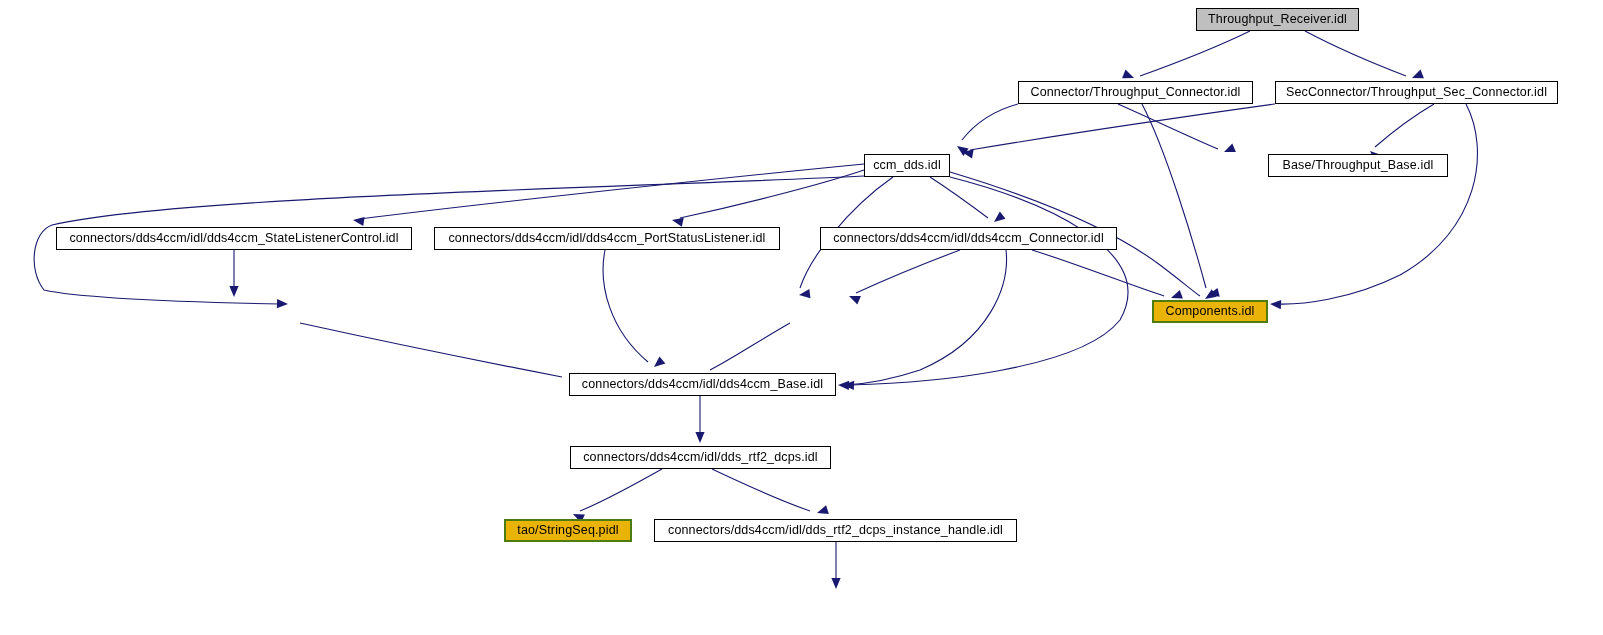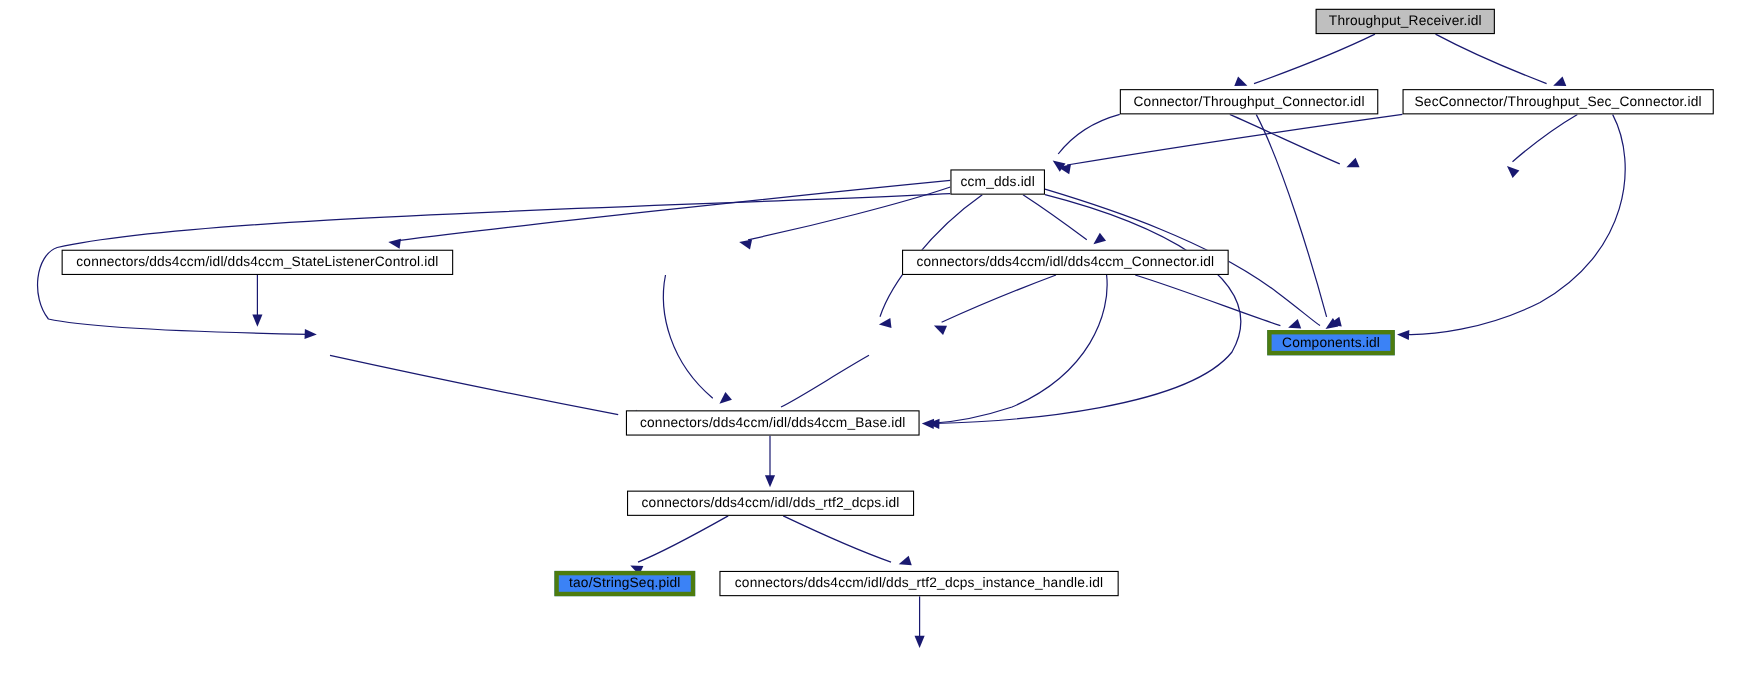--- a/index.html
+++ b/index.html
@@ -48,22 +48,22 @@
     font-size: 12.5px;
     color: #000000;
     letter-spacing: 0.15px;
     white-space: nowrap;
   }
   .node.root {
     background: #bfbfbf;
     border: 1px solid #000000;
   }
   .node.external {
-    background: #3b82f6;
-    border: 4px solid #4d7c0f;
+    background: #eab308;
+    border: 2px solid #4d7c0f;
   }
 </style>
 </head>
 <body>
 
 <div id="graph-root">
   <svg id="edge-layer" viewBox="0 0 1603 635" xmlns="http://www.w3.org/2000/svg">
       <path d="M1250,31 C1215,48 1168,66 1140,76" fill="none" stroke="#191970" stroke-width="1.1"></path>
       <polygon points="0,0 -11,-4.6 -11,4.6" fill="#191970" transform="translate(1134,78) rotate(22)"></polygon>
       <path d="M1305,31 C1337,48 1380,66 1406,76" fill="none" stroke="#191970" stroke-width="1.1"></path>
@@ -123,22 +123,28 @@
       </div>
       <div class="node" style="left: 1018px; top: 81px; width: 235px; height: 23px;">
         <span class="node-label">Connector/Throughput_Connector.idl</span>
       </div>
       <div class="node" style="left: 1275px; top: 81px; width: 283px; height: 23px;">
         <span class="node-label">SecConnector/Throughput_Sec_Connector.idl</span>
       </div>
       <div class="node" style="left: 864px; top: 154px; width: 86px; height: 23px;">
         <span class="node-label">ccm_dds.idl</span>
       </div>
+      <div class="node" style="left: 1268px; top: 154px; width: 180px; height: 23px;">
+        <span class="node-label">Base/Throughput_Base.idl</span>
+      </div>
       <div class="node" style="left: 56px; top: 227px; width: 356px; height: 23px;">
         <span class="node-label">connectors/dds4ccm/idl/dds4ccm_StateListenerControl.idl</span>
+      </div>
+      <div class="node" style="left: 434px; top: 227px; width: 346px; height: 23px;">
+        <span class="node-label">connectors/dds4ccm/idl/dds4ccm_PortStatusListener.idl</span>
       </div>
       <div class="node" style="left: 820px; top: 227px; width: 297px; height: 23px;">
         <span class="node-label">connectors/dds4ccm/idl/dds4ccm_Connector.idl</span>
       </div>
       <div class="node external" style="left: 1152px; top: 300px; width: 116px; height: 23px;">
         <span class="node-label">Components.idl</span>
       </div>
       <div class="node" style="left: 569px; top: 373px; width: 267px; height: 23px;">
         <span class="node-label">connectors/dds4ccm/idl/dds4ccm_Base.idl</span>
       </div>

